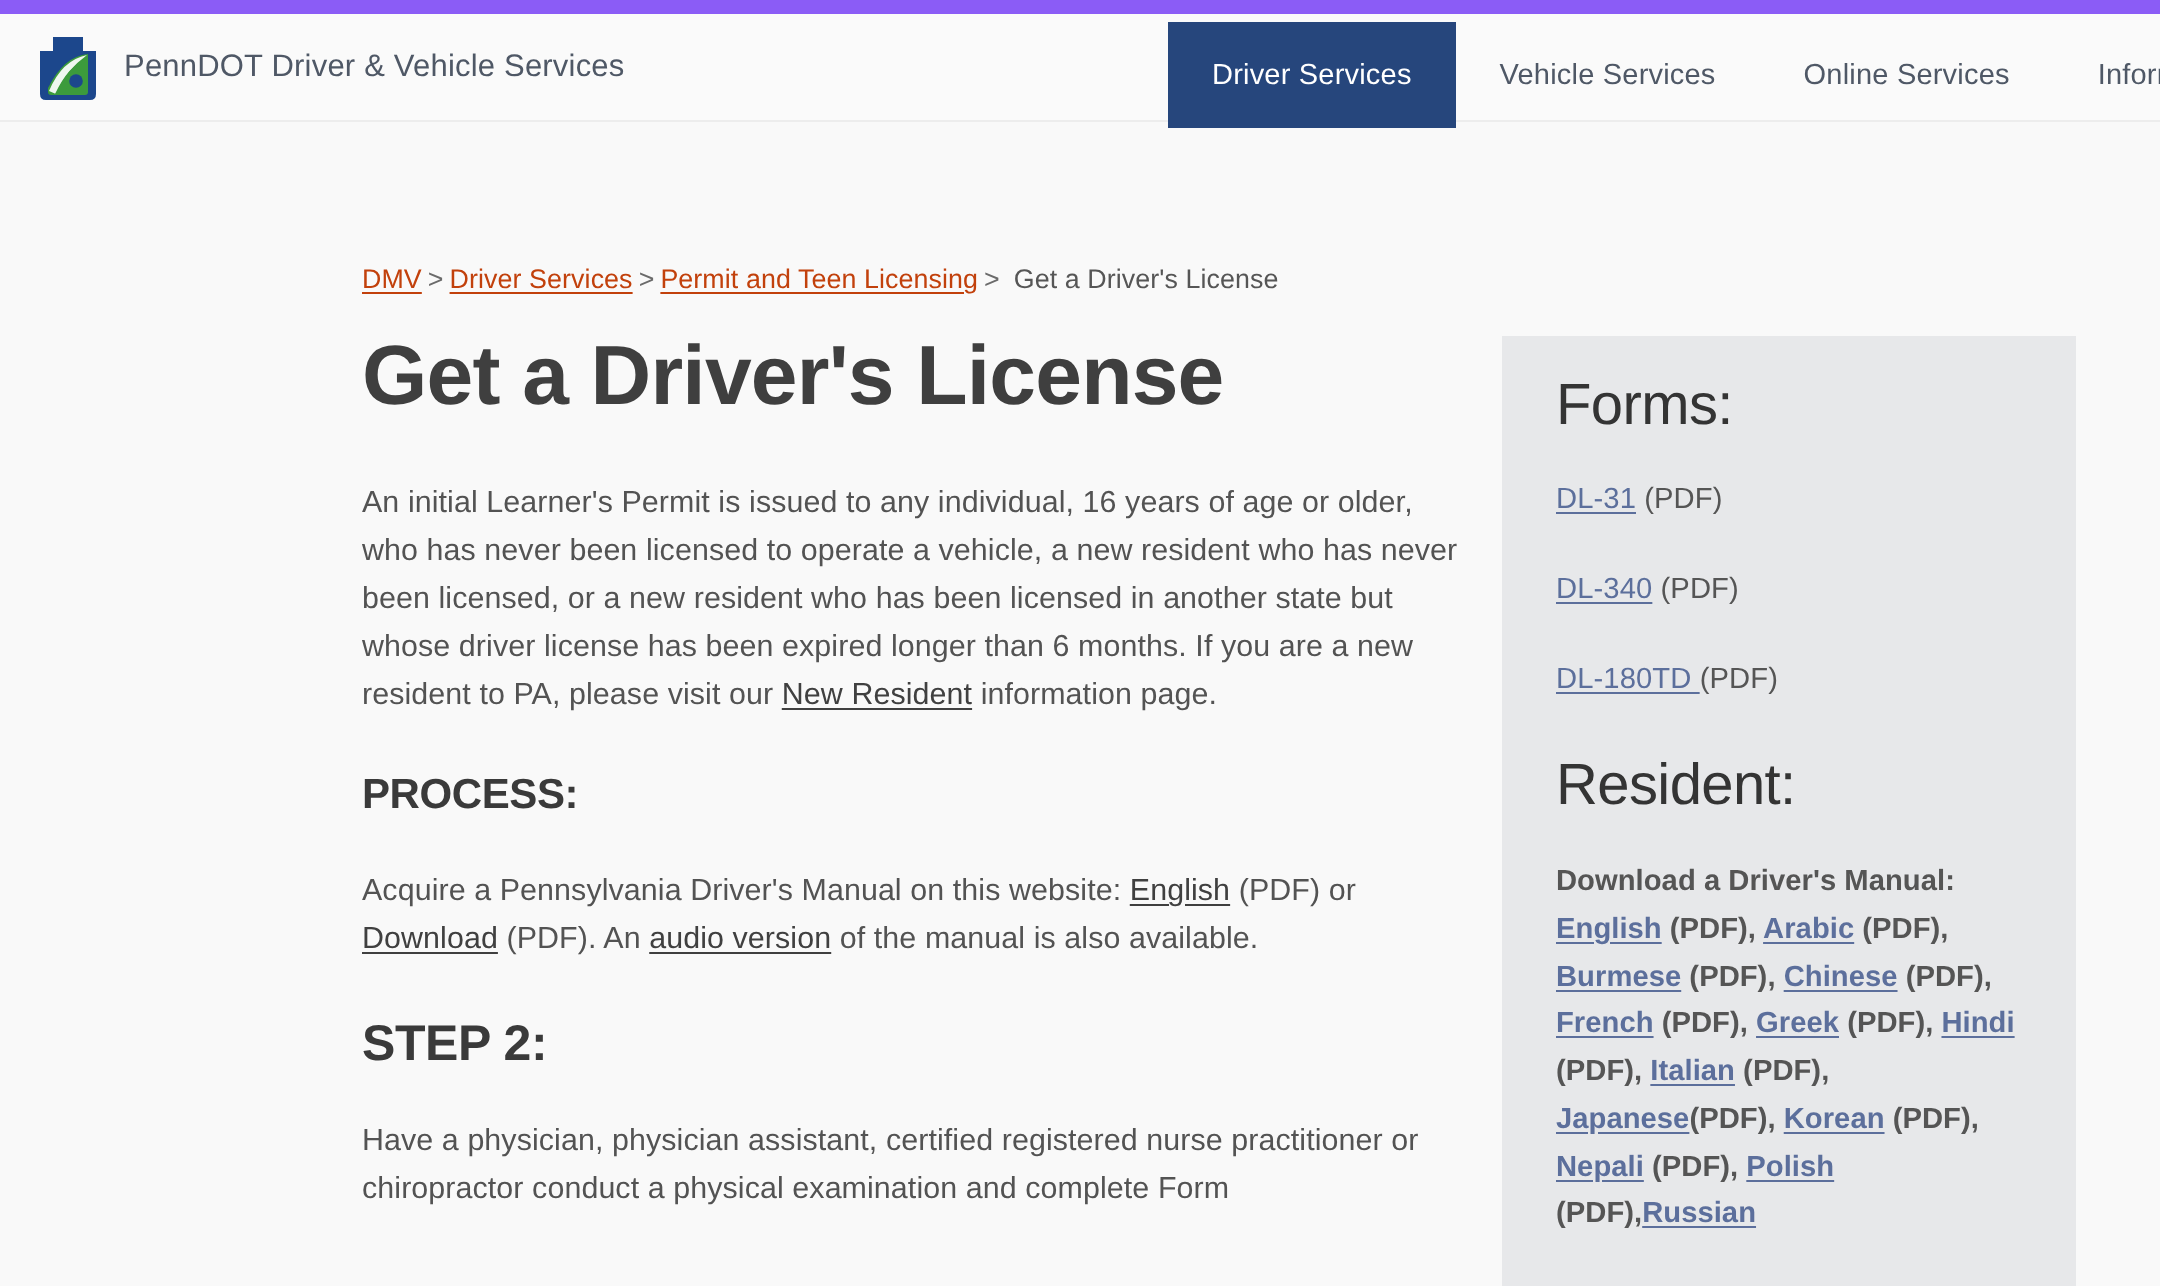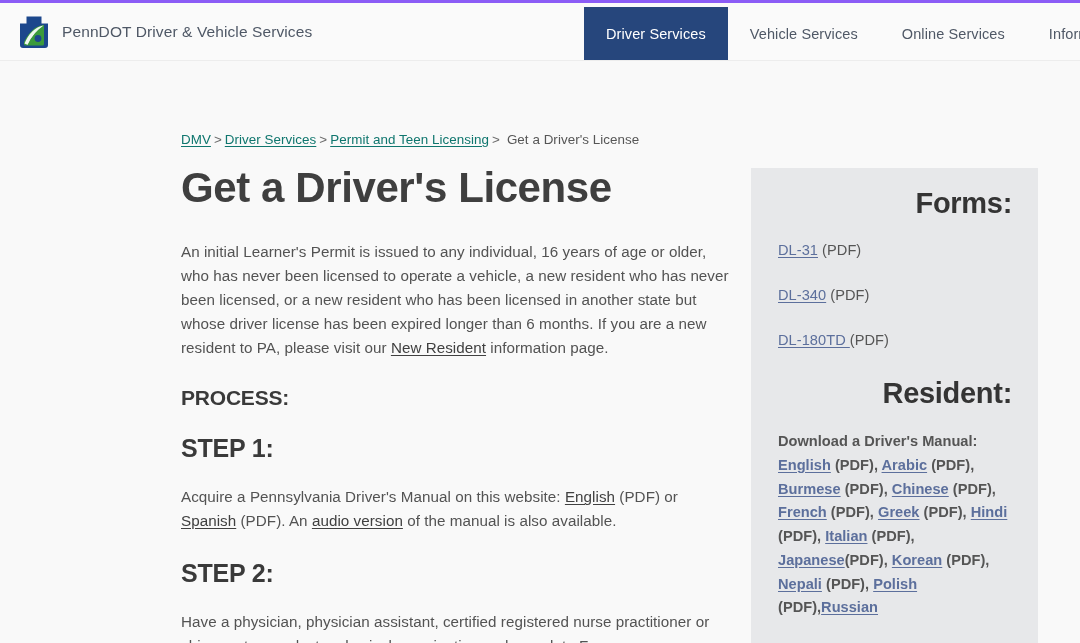--- a/index.html
+++ b/index.html
@@ -14,21 +14,21 @@
     font-family: "Liberation Sans", sans-serif;
     color: #4a4a4a;
     -webkit-font-smoothing: antialiased;
   }
 
   
   .site-header {
     position: relative;
     height: 61px;
     background: #fafafa;
-    border-top: 3px solid #8b5cf6;
+    border-top: 7px solid #8b5cf6;
     border-bottom: 1px solid #ededed;
     display: flex;
     align-items: center;
     box-sizing: border-box;
   }
   .brand {
     display: flex;
     align-items: center;
     padding-left: 17px;
     gap: 11px;
@@ -82,21 +82,21 @@
   .breadcrumb {
     position: absolute;
     left: 181px;
     top: 71px;
     font-size: 13.4px;
     color: #565656;
     white-space: nowrap;
     letter-spacing: 0.05px;
   }
   .breadcrumb a {
-    color: #0f766e;
+    color: #c2410c;
     text-underline-offset: 1.5px;
   }
   .breadcrumb .sep {
     color: #6b6b6b;
     padding: 0 3px;
   }
   .breadcrumb .current {
     color: #565656;
     padding-left: 4px;
   }
@@ -150,25 +150,24 @@
     top: 107px;
     width: 287px;
     min-height: 536px;
     background: #e7e8ea;
     box-sizing: border-box;
     padding: 19px 26px 20px 27px;
     overflow: hidden;
   }
   .sidebar h2 {
     font-size: 29px;
-    font-weight: bold;
+    font-weight: normal;
     color: #343434;
     margin: 0 0 22px 0;
     letter-spacing: -0.3px;
-    text-align: right;
   }
   .sidebar h2.resources-head {
     margin-top: 22px;
     margin-bottom: 20px;
   }
   .form-line {
     font-size: 14.6px;
     color: #555;
     margin-bottom: 29px;
     letter-spacing: 0.05px;
@@ -218,22 +217,21 @@
   </div>
 
   <main class="content">
 
     <h1 class="page-title">Get a Driver's License</h1>
 
     <p><span>An initial Learner's Permit is issued to any individual, 16 years of age or older, who has never been licensed to operate a vehicle, a new resident who has never been licensed, or a new resident who has been licensed in another state but whose driver license has been expired longer than 6 months. If you are a new resident to PA, please visit our </span><a href="#">New Resident</a><span> information page.</span></p>
 
     <h2 class="section-head">PROCESS:</h2>
 
-    <h3 class="step-head">STEP 1:</h3>
-    <p><span>Acquire a Pennsylvania Driver's Manual on this website: </span><a href="#">English</a><span> (PDF) or </span><a href="#">Spanish</a><span> (PDF). An </span><a href="#">audio version</a><span> of the manual is also available.</span></p>
+    <p><span>Acquire a Pennsylvania Driver's Manual on this website: </span><a href="#">English</a><span> (PDF) or </span><a href="#">Download</a><span> (PDF). An </span><a href="#">audio version</a><span> of the manual is also available.</span></p>
 
     <h3 class="step-head">STEP 2:</h3>
     <p><span>Have a physician, physician assistant, certified registered nurse practitioner or chiropractor conduct a physical examination and complete Form </span></p>
 
   </main>
 
   <aside class="sidebar">
 
     <h2>Forms:</h2>
 

